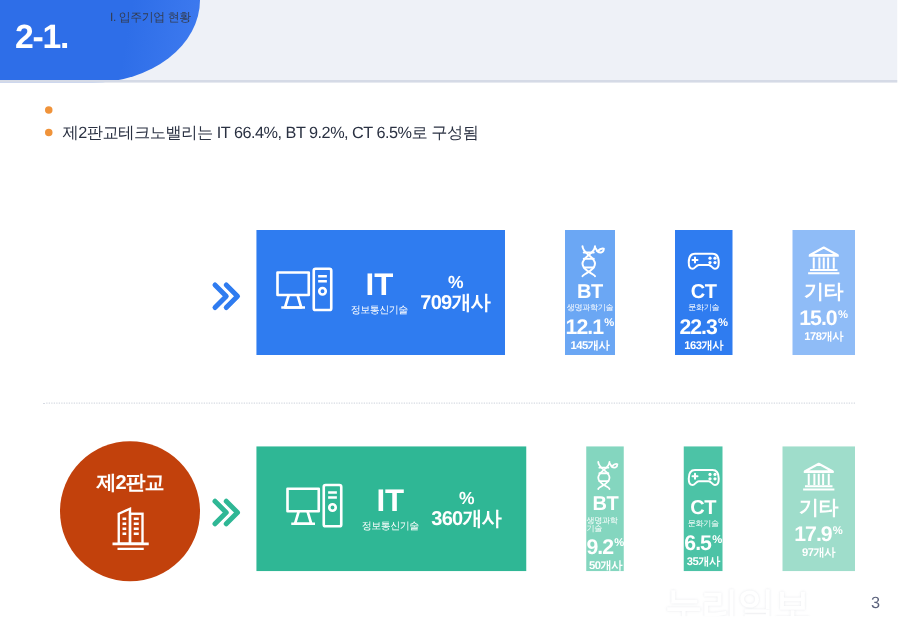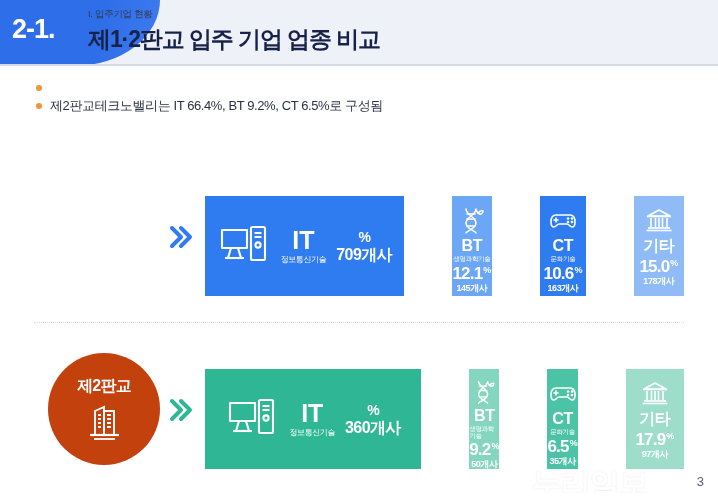--- a/index.html
+++ b/index.html
@@ -133,21 +133,21 @@
   .circle-icon { width: 44px; height: 44px; }
 
   .arrow {
     position: absolute;
     left: 168px; top: 52px;
     width: 26px; height: 26px;
   }
 
   .bar {
     position: absolute;
-    top: 24px;
+    top: 12px;
     height: 100px;
     display: flex;
     overflow: hidden;
   }
   .bar-1 { left: 205px; width: 479px; }
   .bar-2 { left: 205px; width: 479px; }
 
   .seg-it {
     position: relative;
     display: flex;
@@ -304,21 +304,20 @@
     background: #ffffff;
   }
 </style>
 </head>
 <body>
 
 <div class="header">
   <div class="header-blue-tab2"></div>
   <div class="slide-number">2-1.</div>
   <div class="header-eyebrow">I. 입주기업 현황</div>
-  <div class="header-title">제1·2판교 입주 기업 업종 비교</div>
 </div>
 <div class="header-underline"></div>
 
 <div class="bullets">
   <div class="bullet-row">
     <span class="bullet-dot"></span>
   </div>
   <div class="bullet-row">
     <span class="bullet-dot"></span>
     <span class="bullet-text">제2판교테크노밸리는 IT 66.4%, BT 9.2%, CT 6.5%로 구성됨</span>
@@ -390,21 +389,21 @@
           <line x1="6" y1="15" x2="10" y2="15"></line>
         </g>
         <circle cx="20" cy="13.5" r="1.3" fill="#ffffff"></circle>
         <circle cx="24" cy="13.5" r="1.3" fill="#ffffff"></circle>
         <circle cx="20" cy="17" r="1.3" fill="#ffffff"></circle>
         <circle cx="24" cy="17" r="1.3" fill="#ffffff"></circle>
       </svg>
       <span class="seg-name">CT</span>
       <span class="seg-sub">문화기술</span>
       <div class="seg-pct-row">
-        <span class="seg-pct">10.6</span>
+        <span class="seg-pct">22.3</span>
         <span class="seg-pct-sign">%</span>
       </div>
       <span class="seg-count">163개사</span>
     </div>
 
     <div class="seg-small" style="width:15%; background:#8fbcf7;">
       <svg class="seg-icon" viewBox="0 0 30 30">
         <g fill="none" stroke="#ffffff" stroke-width="1.6" stroke-linejoin="round">
           <path d="M4 11 L15 5 L26 11 Z"></path>
           <line x1="3" y1="11.5" x2="27" y2="11.5"></line>

